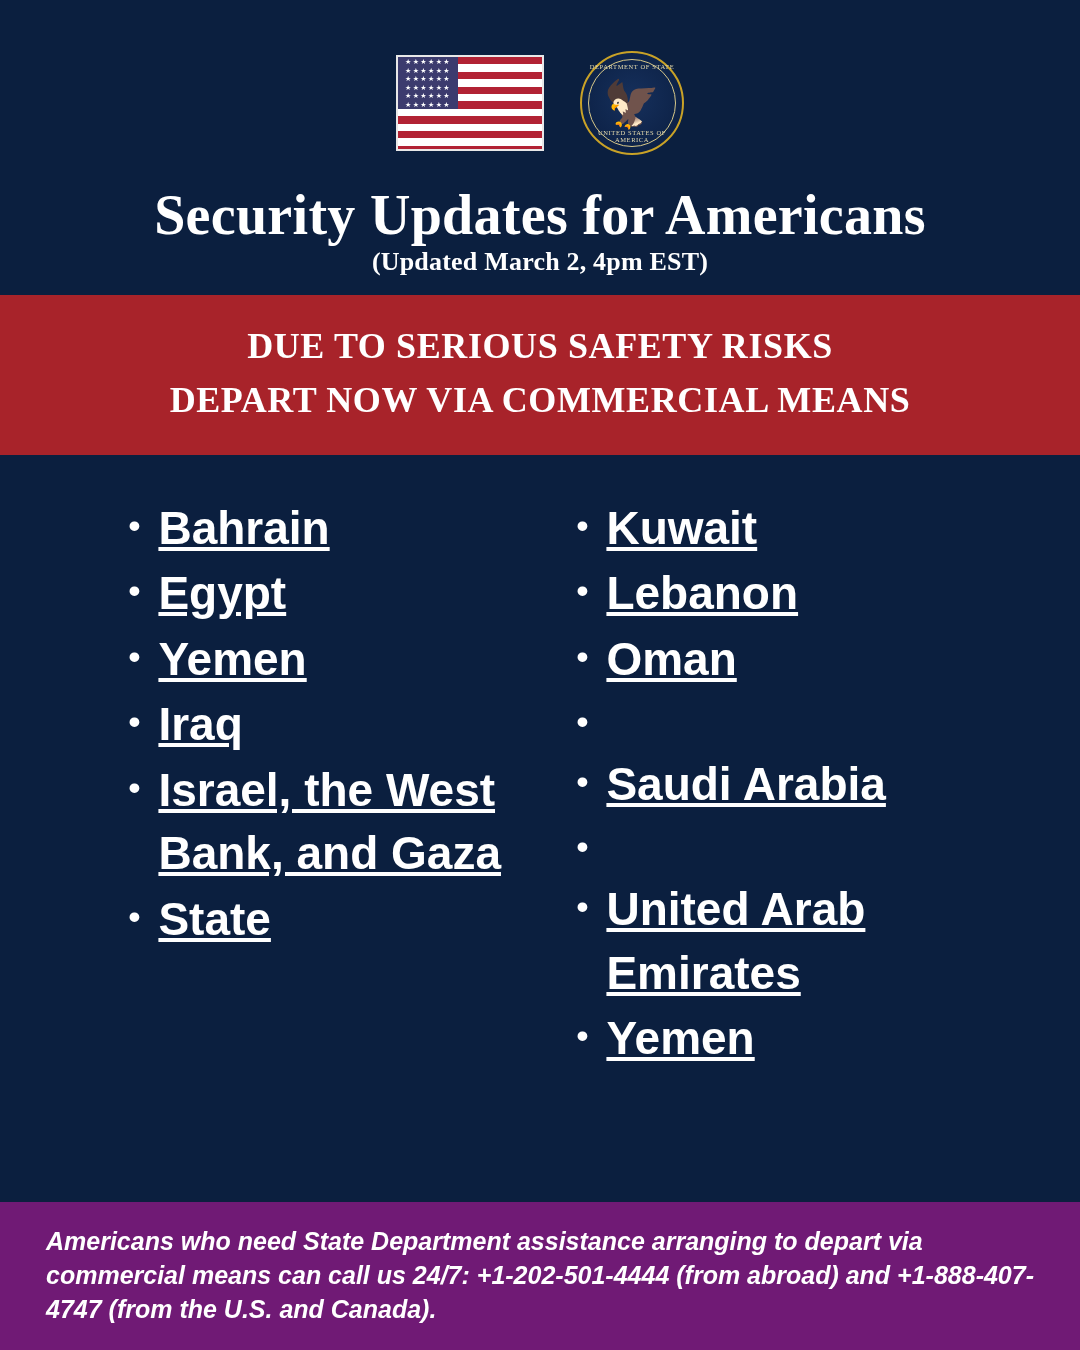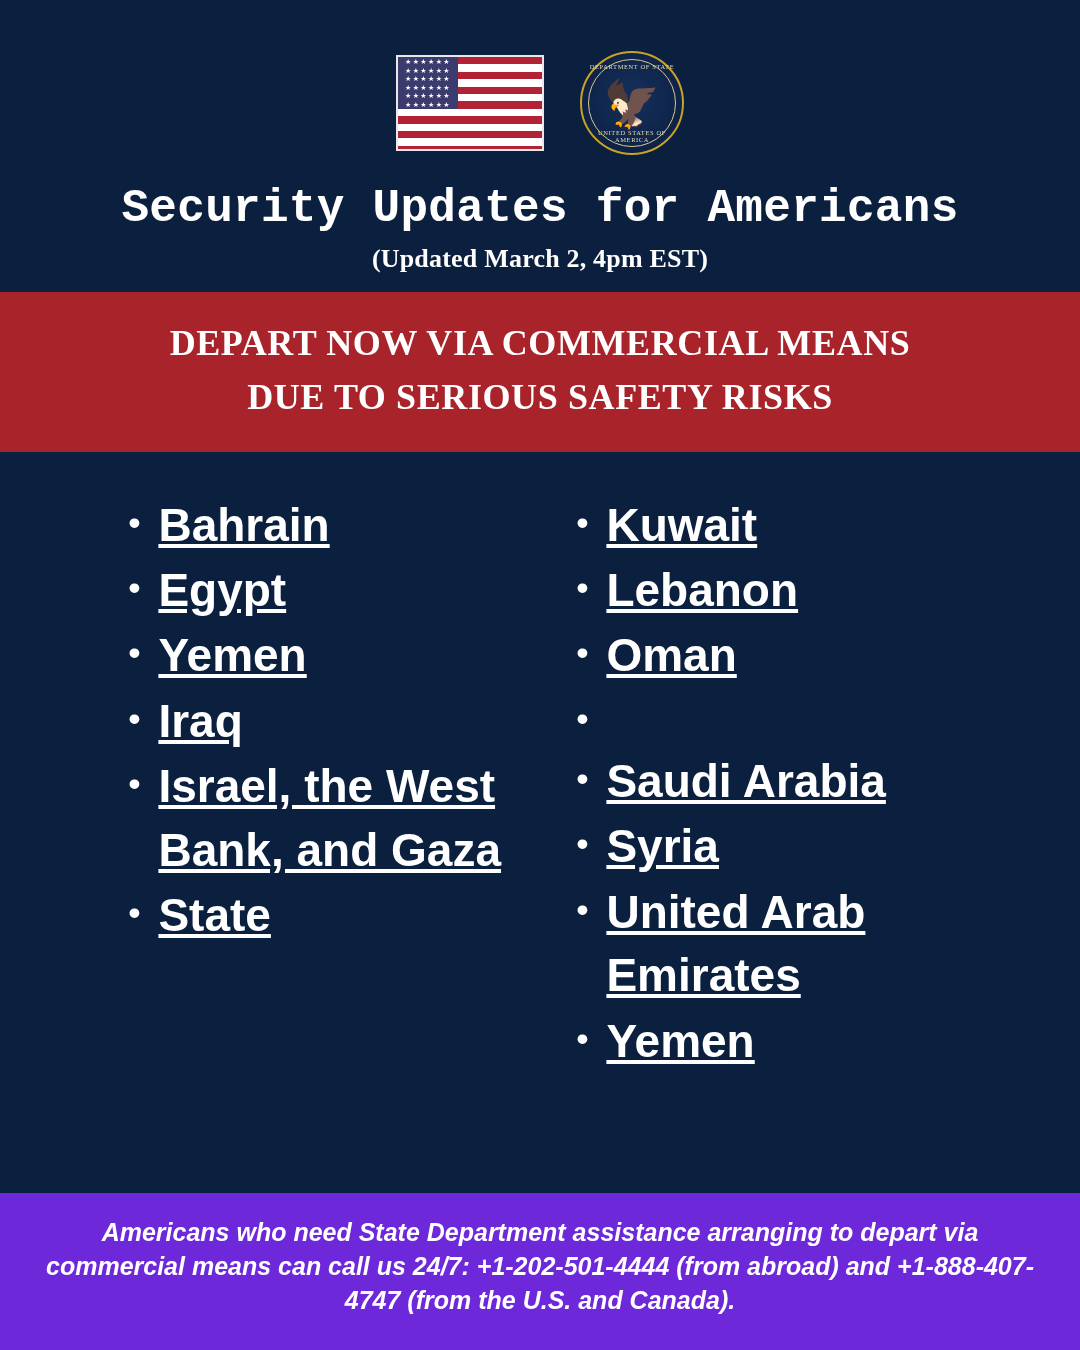--- a/index.html
+++ b/index.html
@@ -107,34 +107,33 @@
   .seal .seal-text-bottom { bottom: 10px; }
   .seal .eagle {
     color: #e9dfb4;
     font-size: 46px;
     line-height: 1;
     margin-top: 2px;
   }
 
   .title {
     color: #ffffff;
-    font-family: Liberation Mono, monospace;
-    font-weight: bold;
-    font-size: 46px;
+    font-family: Liberation Serif, serif;
+    font-weight: bold;
+    font-size: 56px;
     line-height: 1.12;
     margin-top: 26px;
     letter-spacing: 0.3px;
     padding: 0 40px;
   }
   .subtitle {
     color: #ffffff;
     font-family: "Liberation Serif", serif;
     font-weight: bold;
     font-size: 26px;
-    margin-top: 8px;
     letter-spacing: 0.2px;
   }
 
   
   .banner {
     background: #a8232a;
     padding: 24px 30px 28px 30px;
     text-align: center;
   }
   .banner-line {
@@ -174,23 +173,22 @@
     line-height: 1.7;
     margin-right: 18px;
   }
   .country-name {
     display: block;
     text-decoration: underline;
   }
 
   
   .footer {
-    background: #6d28d9;
-    padding: 22px 46px 33px 46px;
-    text-align: center;
+    background: #701a75;
+    padding: 22px 46px 24px 46px;
   }
   .footer-text {
     color: #ffffff;
     font-size: 25px;
     font-style: italic;
     font-weight: bold;
     line-height: 1.36;
     font-family: "Liberation Sans", sans-serif;
   }
 </style>
@@ -216,22 +214,22 @@
       </div>
     </div>
 
     <div class="title">
       <div>Security Updates for Americans</div>
     </div>
     <div class="subtitle">(Updated March 2, 4pm EST)</div>
   </div>
 
   <div class="banner">
+    <div class="banner-line">DUE TO SERIOUS SAFETY RISKS</div>
     <div class="banner-line">DEPART NOW VIA COMMERCIAL MEANS</div>
-    <div class="banner-line">DUE TO SERIOUS SAFETY RISKS</div>
   </div>
 
   <div class="lists">
     <div class="col">
       <div class="country">
         <span class="bullet">•</span>
         <span class="country-name">Bahrain</span>
       </div>
       <div class="country">
         <span class="bullet">•</span>
@@ -270,21 +268,20 @@
       </div>
       <div class="country">
         <span class="bullet">•</span>
       </div>
       <div class="country">
         <span class="bullet">•</span>
         <span class="country-name">Saudi Arabia</span>
       </div>
       <div class="country">
         <span class="bullet">•</span>
-        <span class="country-name">Syria</span>
       </div>
       <div class="country">
         <span class="bullet">•</span>
         <span class="country-name">United Arab Emirates</span>
       </div>
       <div class="country">
         <span class="bullet">•</span>
         <span class="country-name">Yemen</span>
       </div>
     </div>

